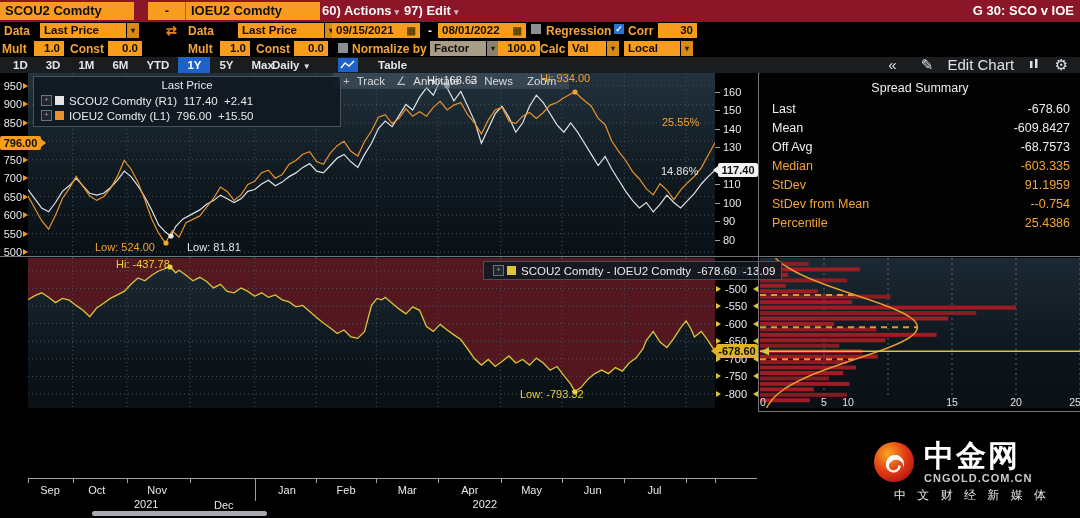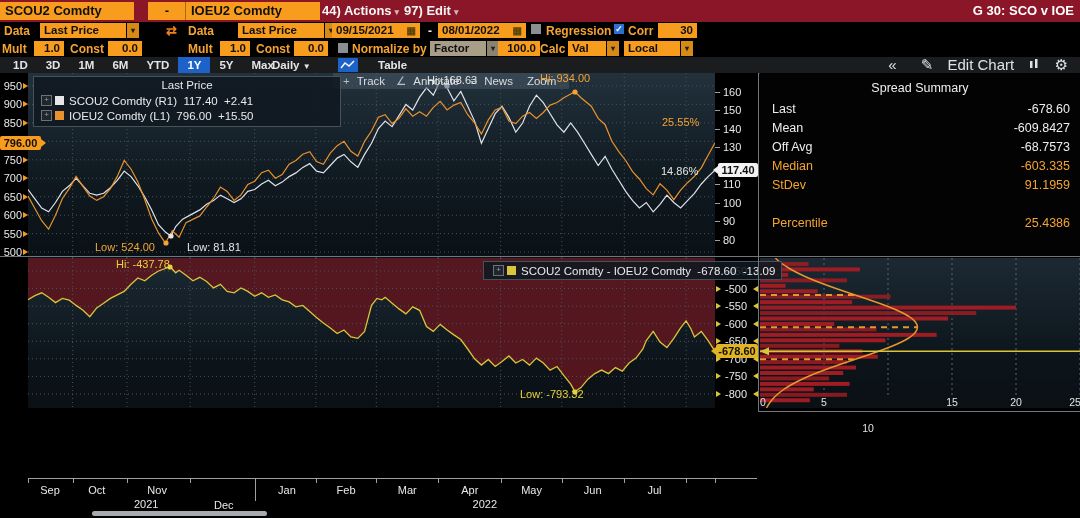--- a/index.html
+++ b/index.html
@@ -101,21 +101,21 @@
 
 <div id="app">
 
   <div class="row1">
     <div class="tfield" style="left:0;width:124px;">SCOU2 Comdty</div>
     <div class="opbox" style="left:148px;width:38px;padding-right:13px;">
       <span>-</span>
       <span class="caret-sub">▾</span>
     </div>
     <div class="tfield" style="left:186px;width:124px;">IOEU2 Comdty</div>
-    <div class="menu-item" style="left:322px;"><span>44) Actions</span><span class="mcaret">▾</span></div>
+    <div class="menu-item" style="left:322px;"><span>60) Actions</span><span class="mcaret">▾</span></div>
     <div class="menu-item" style="left:404px;"><span>97) Edit</span><span class="mcaret">▾</span></div>
     <div class="banner-title">G 30: SCO v IOE</div>
   </div>
 
   <div class="crow" style="top:22px;height:18px;">
     <span class="lbl" style="left:4px;top:1px;">Data</span>
     <div class="obox" style="left:40px;top:1px;width:78px;"><span>Last Price</span><span class="dcaret">▾</span></div>
     <span class="swap" style="left:166px;top:1px;">⇄</span>
     <span class="lbl" style="left:188px;top:1px;">Data</span>
     <div class="obox" style="left:238px;top:1px;width:78px;"><span>Last Price</span><span class="dcaret">▾</span></div>
@@ -328,20 +328,21 @@
       <div class="ytri" style="right: 0px; top: 132.948px; border-right: 5px solid rgb(217, 196, 58);"></div>
     </div>
 
   <div id="summary-panel">
     <div class="sum-title">Spread Summary</div>
   <div class="sum-row" style="top: 27px; color: rgb(236, 238, 240);"><span>Last</span><span class="v">-678.60</span></div>
       <div class="sum-row" style="top: 46px; color: rgb(236, 238, 240);"><span>Mean</span><span class="v">-609.8427</span></div>
       <div class="sum-row" style="top: 65px; color: rgb(236, 238, 240);"><span>Off Avg</span><span class="v">-68.7573</span></div>
       <div class="sum-row" style="top: 84px; color: rgb(245, 164, 49);"><span>Median</span><span class="v">-603.335</span></div>
       <div class="sum-row" style="top: 103px; color: rgb(245, 164, 49);"><span>StDev</span><span class="v">91.1959</span></div>
+      <div class="sum-row" style="top: 122px; color: rgb(245, 164, 49);"><span>StDev from Mean</span><span class="v">--0.754</span></div>
       <div class="sum-row" style="top: 141px; color: rgb(245, 164, 49);"><span>Percentile</span><span class="v">25.4386</span></div>
     </div>
   <div id="hist-panel"><svg width="320" height="150">
         <line x1="64" x2="64" y1="0" y2="138" stroke="#5a6570" stroke-width="1" stroke-dasharray="2 3"></line>
         <line x1="128" x2="128" y1="0" y2="138" stroke="#5a6570" stroke-width="1" stroke-dasharray="2 3"></line>
         <line x1="192" x2="192" y1="0" y2="138" stroke="#5a6570" stroke-width="1" stroke-dasharray="2 3"></line>
         <line x1="256" x2="256" y1="0" y2="138" stroke="#5a6570" stroke-width="1" stroke-dasharray="2 3"></line>
         <line x1="320" x2="320" y1="0" y2="138" stroke="#5a6570" stroke-width="1" stroke-dasharray="2 3"></line>
         <rect x="0" y="4" width="48.64" height="4" fill="#9e1c23" opacity="0.85"></rect>
         <rect x="0" y="9.45" width="99.84" height="4" fill="#9e1c23" opacity="1"></rect>
@@ -408,21 +409,41 @@
       <div class="mtick" style="left: 376.309px;"></div>
       <div class="mtick" style="left: 438.139px;"></div>
       <div class="mtick" style="left: 500.656px;"></div>
       <div class="mtick" style="left: 561.799px;"></div>
       <div class="mtick" style="left: 624.316px;"></div>
       <div class="mtick" style="left: 686.146px;"></div>
       <div class="mtick" style="left: 28px;"></div>
       <div class="mtick" style="left: 715px;"></div>
     </div>
 
+  <div id="watermark">
+    <div class="wm-row">
+      <svg width="44" height="44" viewBox="0 0 44 44">
+        <defs>
+            <radialGradient id="wg" cx="35%" cy="30%" r="80%">
+          <stop offset="0%" stop-color="#f7a81e"></stop>
+              <stop offset="55%" stop-color="#e23c16"></stop>
+              <stop offset="100%" stop-color="#b01410"></stop>
+        </radialGradient>
+          </defs>
+        <circle cx="22" cy="22" r="20" fill="url(#wg)"></circle>
+        <path d="M14 24 a9 9 0 1 1 17 4 a7 7 0 0 0 -12 -6 a4.5 4.5 0 1 0 7 3 l3 1 a7.5 7.5 0 1 1 -15 -2 z" fill="#fff" opacity="0.95"></path>
+      </svg>
+      <div style="margin-left:8px;">
+        <div class="wm-brand">中金网</div>
+        <div class="wm-domain">CNGOLD.COM.CN</div>
+      </div>
+    </div>
+    <div class="wm-tag">中 文 财 经 新 媒 体</div>
+  </div>
 
   <div class="scrollbar"></div>
 <div class="hxlab" style="left: 763px;">0</div>
     <div class="hxlab" style="left: 824px;">5</div>
-    <div class="hxlab" style="left: 868px; margin-top: 26px;">10</div>
+    <div class="hxlab" style="left: 848px;">10</div>
     <div class="hxlab" style="left: 952px;">15</div>
     <div class="hxlab" style="left: 1016px;">20</div>
     <div class="hxlab" style="left: 1075px;">25</div>
   </div>
 
 </body></html>

